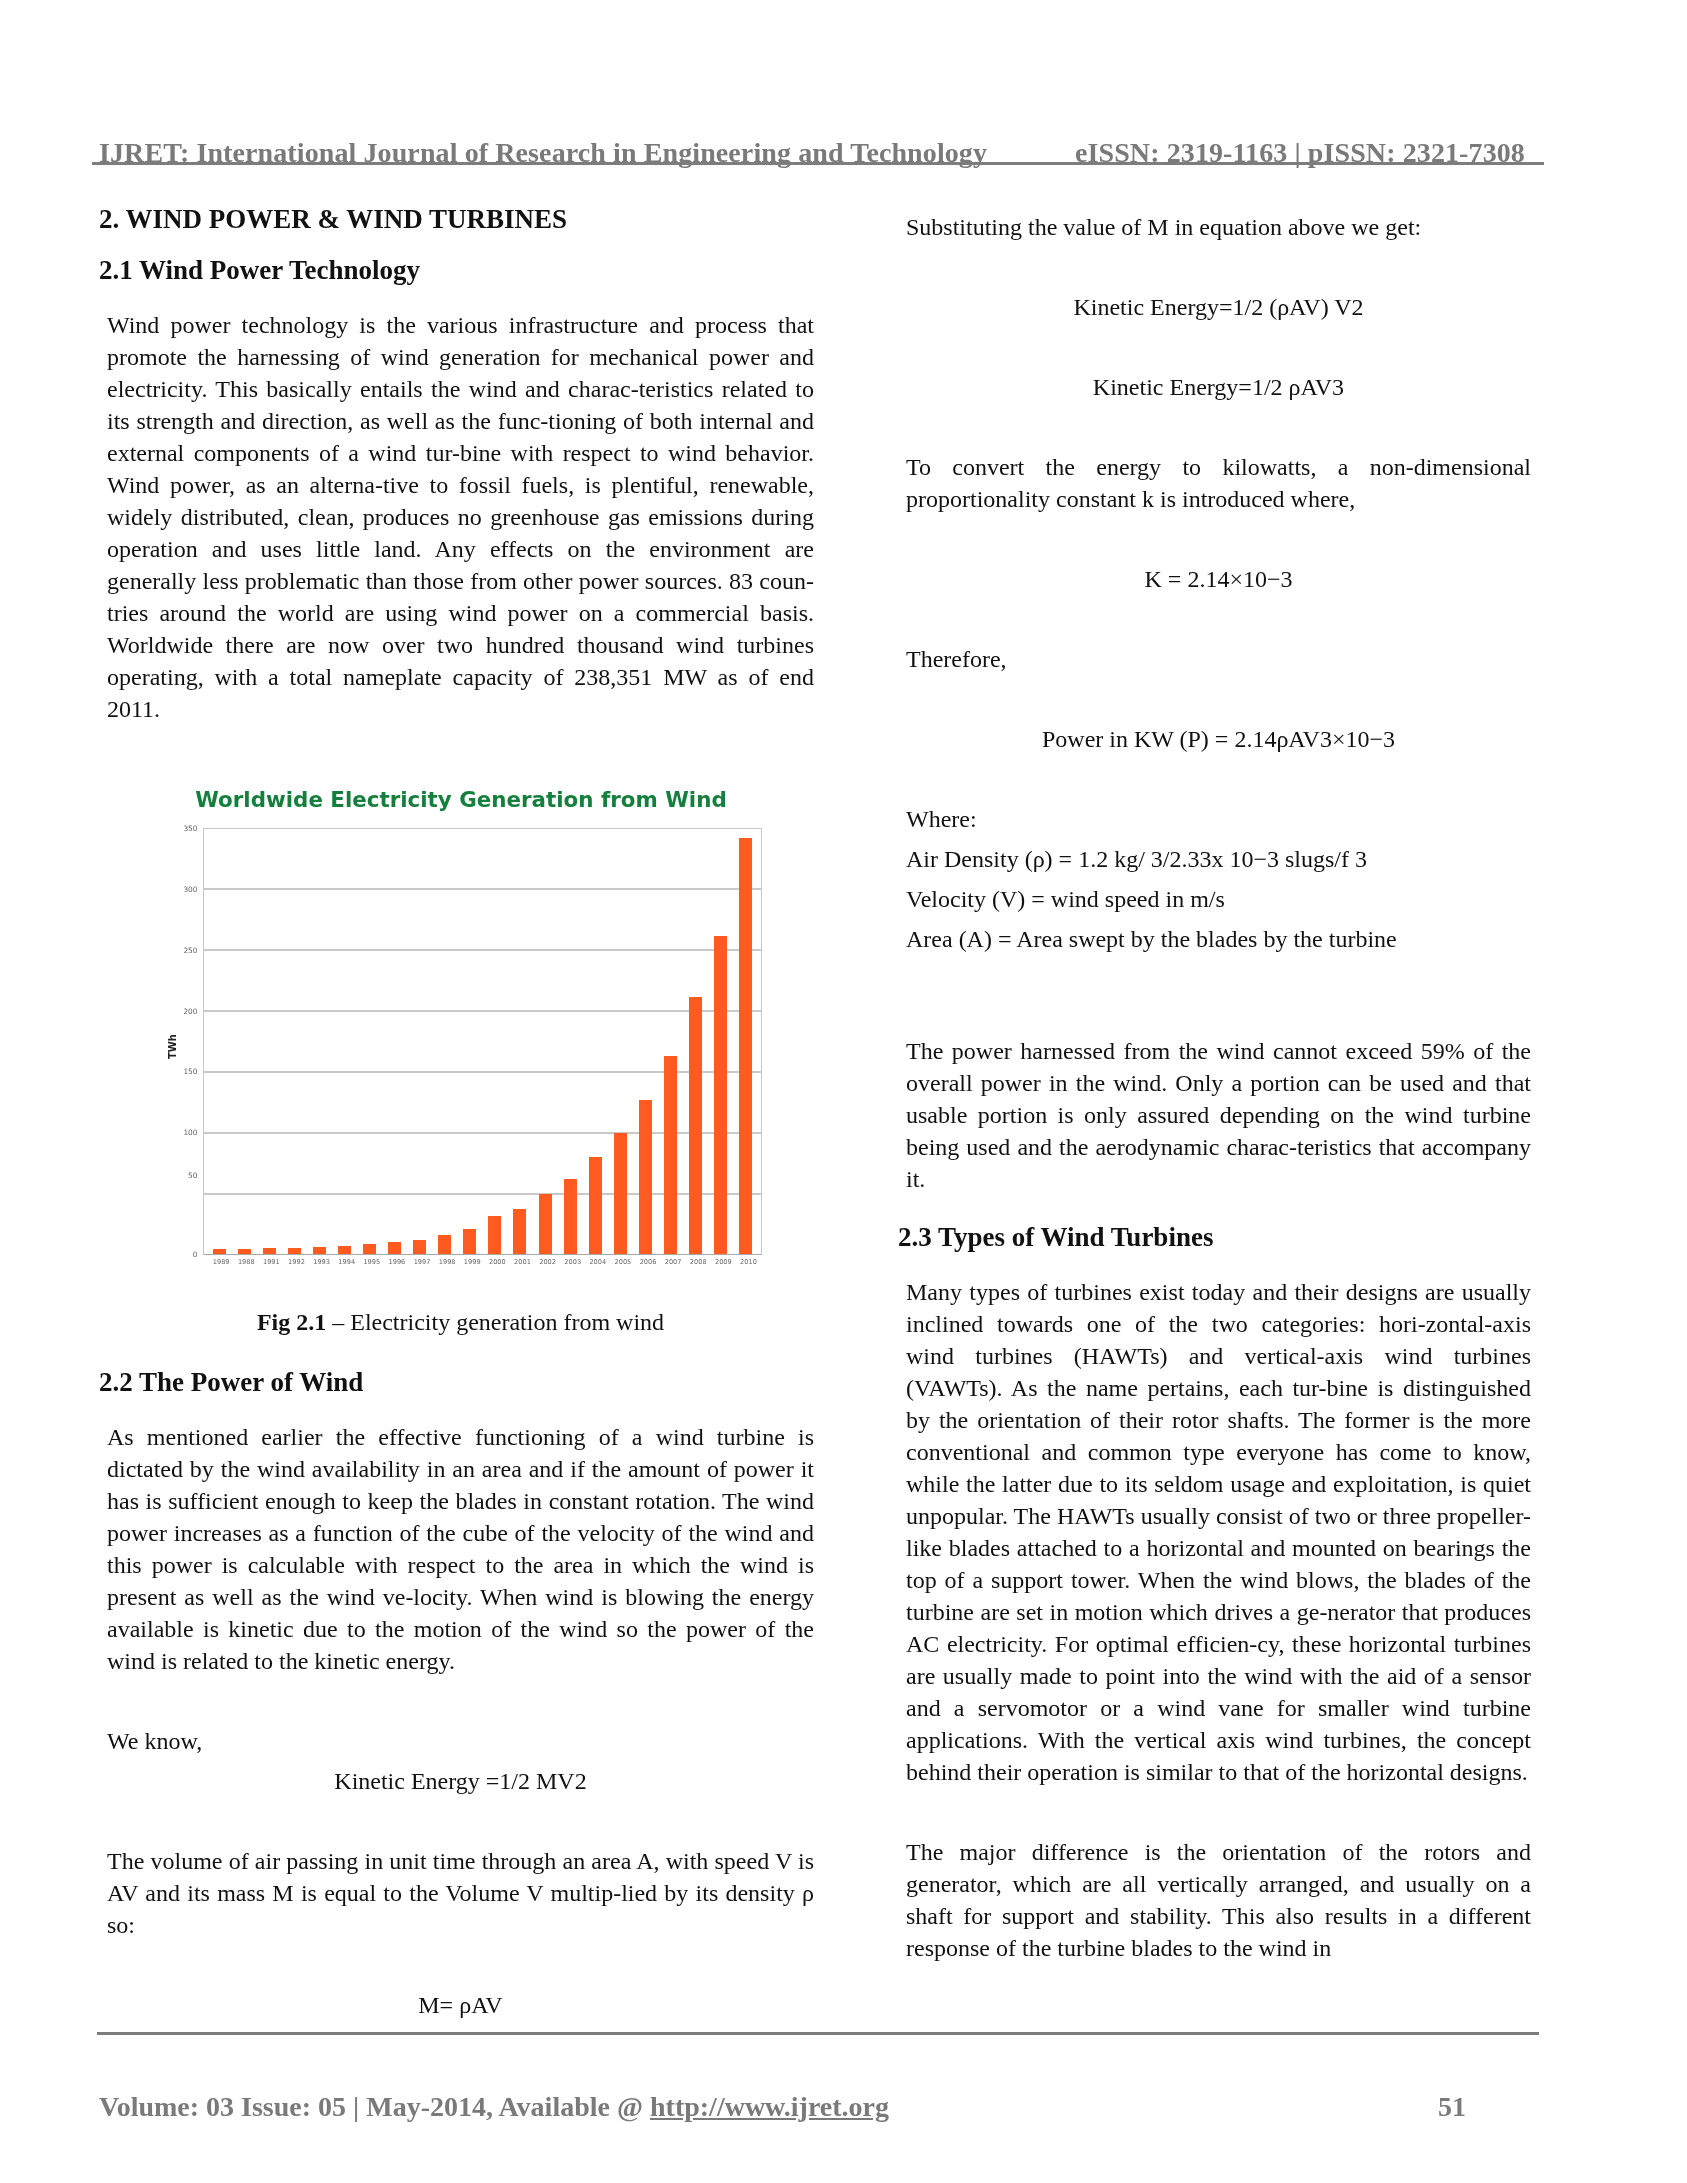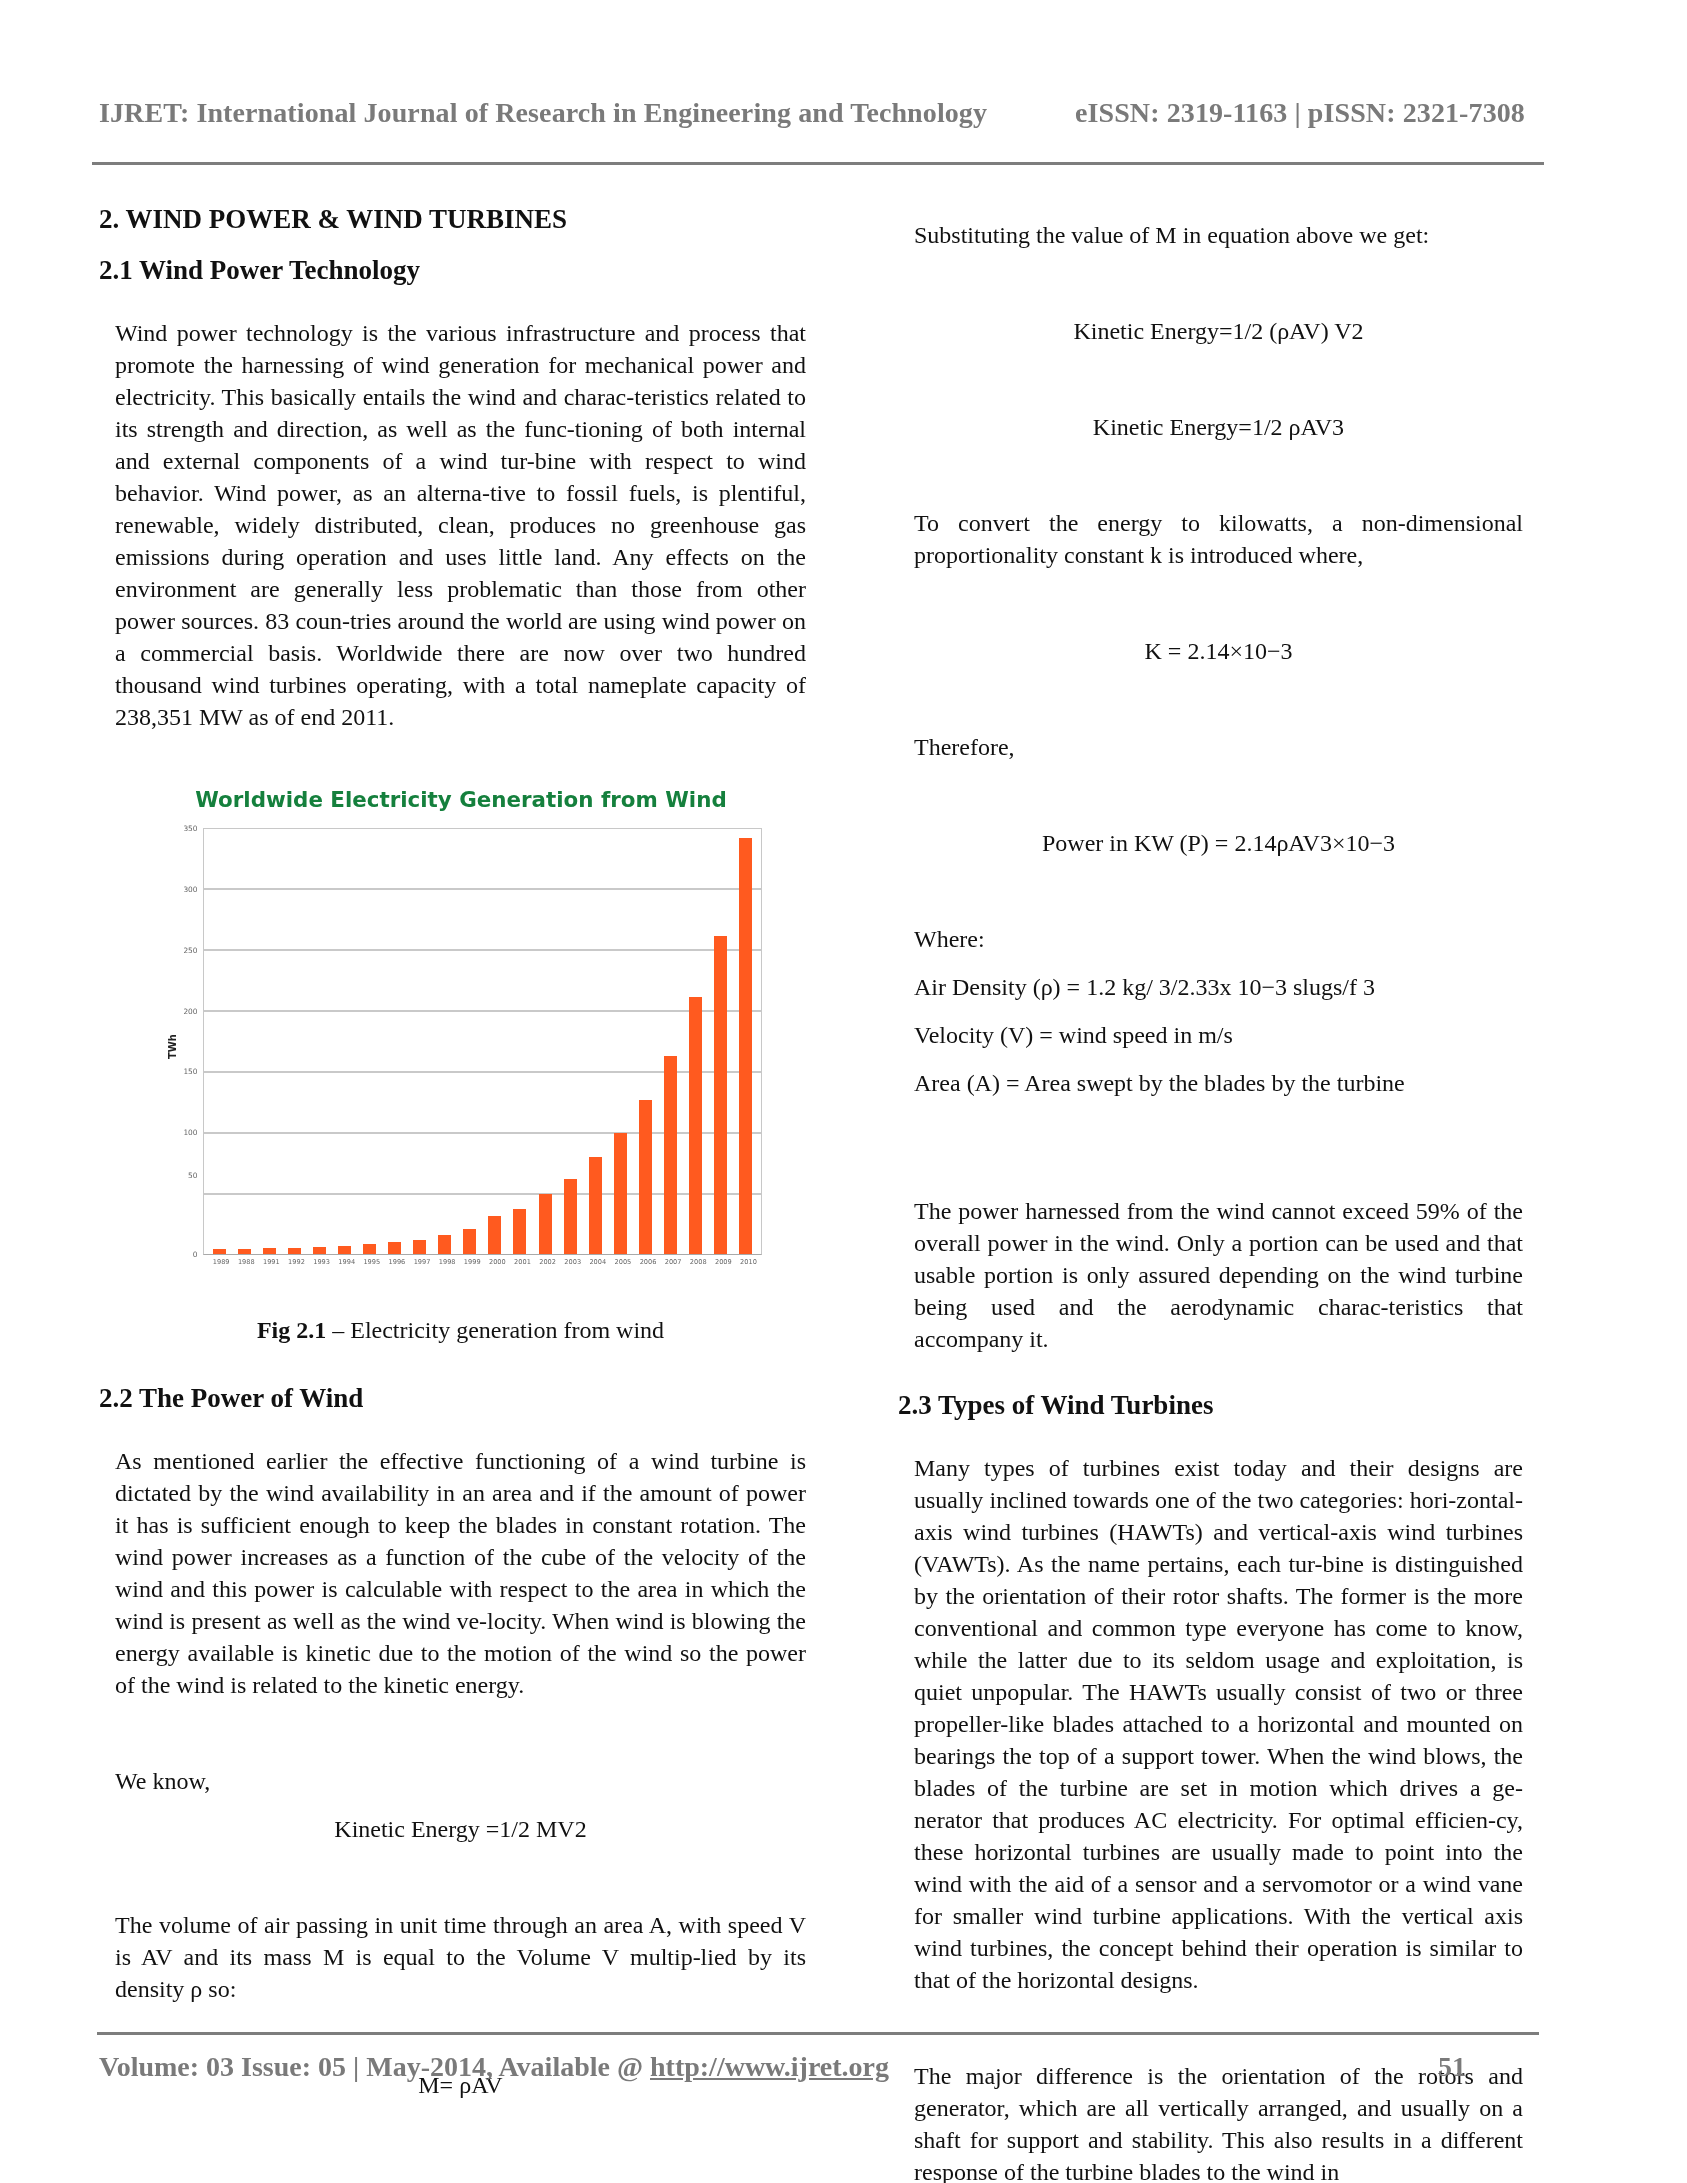--- a/index.html
+++ b/index.html
@@ -1,22 +1,22 @@
 <!DOCTYPE html>
 <html style="font-size:13px"><head>
 <meta charset="utf-8">
 <style>
   html, body { margin: 0; padding: 0; background: #ffffff; }
   body { width: 1687px; height: 2183px; position: relative; overflow: hidden;
          font-family: "Liberation Serif", "DejaVu Serif", serif; color: #111; }
-  .abs { position: absolute; }
+  .abs { position: absolute; margin-top: 40px; }
   .header-text { top: 97px; font-size: 28px; font-weight: bold; color: #7a7a7a; white-space: nowrap; letter-spacing: 0.1px; }
   .rule { position: absolute; height: 2.5px; background: #7d7d7d; }
   .col { position: absolute; font-size: 24px; line-height: 32px; text-align: justify; }
-  .col p { margin: 16px; }
+  .col p { margin: 8px; }
   .h1 { font-weight: bold; font-size: 27px; line-height: 33px; text-align: left; }
   .h2 { font-weight: bold; font-size: 27px; line-height: 33px; text-align: left; }
   .eq { text-align: center; }
   .left { text-align: left; }
   .gap { height: 32px; }
   .caption { text-align: center; }
   .footer-text { top: 2051px; font-size: 28px; font-weight: bold; color: #7a7a7a; white-space: nowrap; }
   .footer-text a { color: #7a7a7a; text-decoration: underline; }
   
   .chart { position: absolute; left: 148px; top: 779px; width: 626px; height: 494px; }

